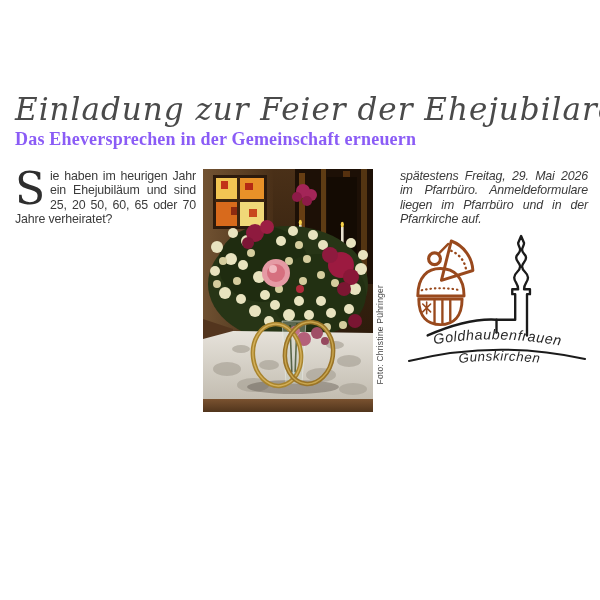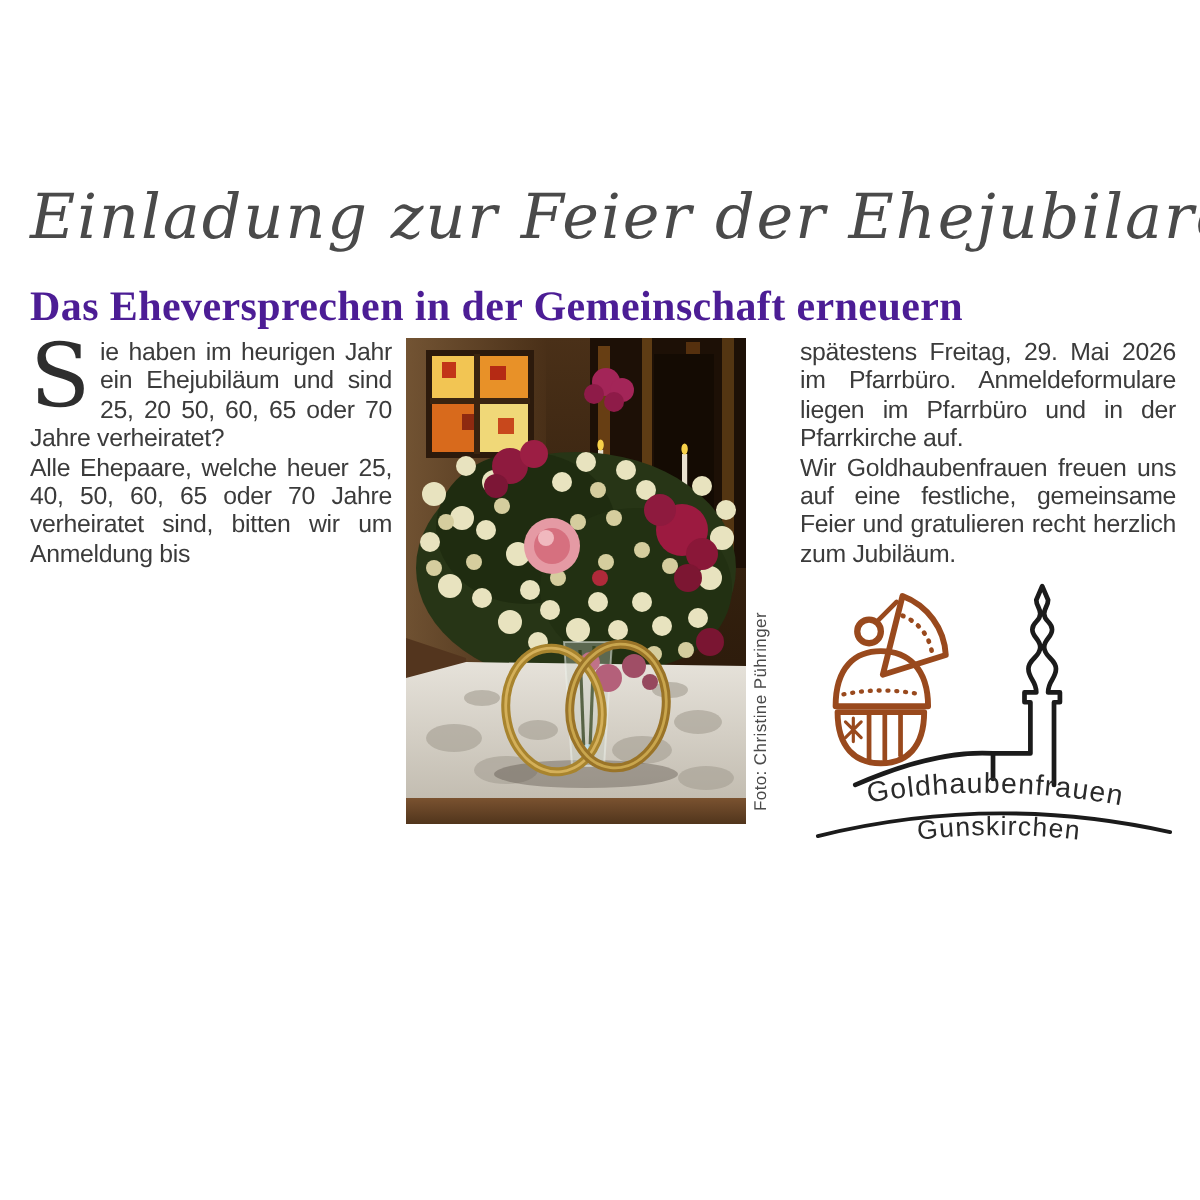--- a/index.html
+++ b/index.html
@@ -1,27 +1,27 @@
 <!DOCTYPE html>
 <html><head>
 <meta charset="utf-8">
 <style>
   html,body{margin:0;padding:0;background:#ffffff;}
   .page{position:relative;width:600px;height:600px;background:#ffffff;overflow:hidden;
         font-family:"Liberation Sans",sans-serif;color:#3b3b3b;}
   .header{position:absolute;left:15px;top:92px;width:570px;}
   .title{font-family:"DejaVu Serif",serif;font-style:italic;font-size:31px;line-height:34px;
          color:#4a4a4a;letter-spacing:1px;white-space:nowrap;}
-  .subtitle{font-family:"Liberation Serif",serif;font-weight:700;font-size:21px;line-height:22px;
-            color:#4c1d95;letter-spacing:0.2px;margin-top:16px;white-space:nowrap;}
+  .subtitle{font-family:"Liberation Serif",serif;font-weight:700;font-size:18px;line-height:22px;
+            color:#8b5cf6;letter-spacing:0.2px;margin-top:2px;white-space:nowrap;}
   .columns{position:absolute;left:15px;top:169px;width:573px;display:flex;}
   .textcol{font-size:12.4px;line-height:14.4px;text-align:justify;letter-spacing:-0.15px;color:#3b3b3b;}
   .textcol p{margin:0;}
   .col-left{width:181px;margin-right:7px;}
-  .col-right{width:188px;}
+  .col-right{width:188px;font-style:italic;}
   .gap-top{margin-top:14px !important;}
   .dropcap{float:left;font-family:"DejaVu Serif",serif;font-size:44px;line-height:36px;
            color:#2e2e2e;padding:2px 5px 0 0;}
   .figure{position:relative;width:188px;margin-right:9px;}
   .photo{display:block;width:170px;height:243px;}
   .credit{position:absolute;left:172px;bottom:28px;writing-mode:vertical-rl;transform:rotate(180deg);
           font-size:8.5px;letter-spacing:0.2px;color:#4a4a4a;white-space:nowrap;}
   .logo{margin-top:6px;margin-left:6px;}
   .logo-text{font-family:"Liberation Sans",sans-serif;fill:#2a2a2a;}
 </style>
@@ -32,21 +32,20 @@
 
   <div class="header">
     <div class="title">Einladung zur Feier der Ehejubilare</div>
     <div class="subtitle">Das Eheversprechen in der Gemeinschaft erneuern</div>
   </div>
 
   <div class="columns">
 
     <div class="textcol col-left">
       <p><span class="dropcap">S</span><span>ie haben im heurigen Jahr ein Ehejubiläum und sind 25, 20 50, 60, 65 oder 70 Jahre verheiratet?</span></p>
-      <p>Alle Ehepaare, welche heuer 25, 40, 50, 60, 65 oder 70 Jahre verheiratet sind, bitten wir um Anmeldung bis</p>
     </div>
 
     <div class="figure">
       <svg class="photo" viewBox="0 0 170 243" preserveAspectRatio="none" xmlns="http://www.w3.org/2000/svg">
         <defs>
           <linearGradient id="bgGrad" x1="0" y1="0" x2="0" y2="1">
             <stop offset="0" stop-color="#4a3018"></stop>
               <stop offset="0.5" stop-color="#33200e"></stop>
               <stop offset="1" stop-color="#241408"></stop>
           </linearGradient>
@@ -216,21 +215,20 @@
         </g>
 
         <rect x="0" y="230" width="170" height="13" fill="url(#edgeGrad)"></rect>
       </svg>
       <div class="credit">Foto: Christine Pühringer</div>
     </div>
 
     <div class="col-right">
       <div class="textcol">
         <p>spätestens Freitag, 29. Mai 2026 im Pfarrbüro. Anmeldeformulare liegen im Pfarrbüro und in der Pfarrkirche auf.</p>
-        <p>Wir Goldhaubenfrauen freuen uns auf eine festliche, gemeinsame Feier und gratulieren recht herzlich zum Jubiläum.</p>
       </div>
 
       
       <svg class="logo" width="182" height="138" viewBox="0 0 185 140" xmlns="http://www.w3.org/2000/svg">
 
         <g stroke="#99491d" fill="none" stroke-linecap="round" stroke-linejoin="round">
           <path d="M 36,48 L 46,8 A 34,34 0 0 1 68,38 Z" stroke-width="3"></path>
           <path d="M 46,18 A 24,24 0 0 1 61,37" stroke-width="2.4" stroke-dasharray="0.5 4.2"></path>
           <circle cx="29" cy="26" r="6" stroke-width="3.2"></circle>
           <line x1="33" y1="21" x2="43" y2="11" stroke-width="2.4"></line>

